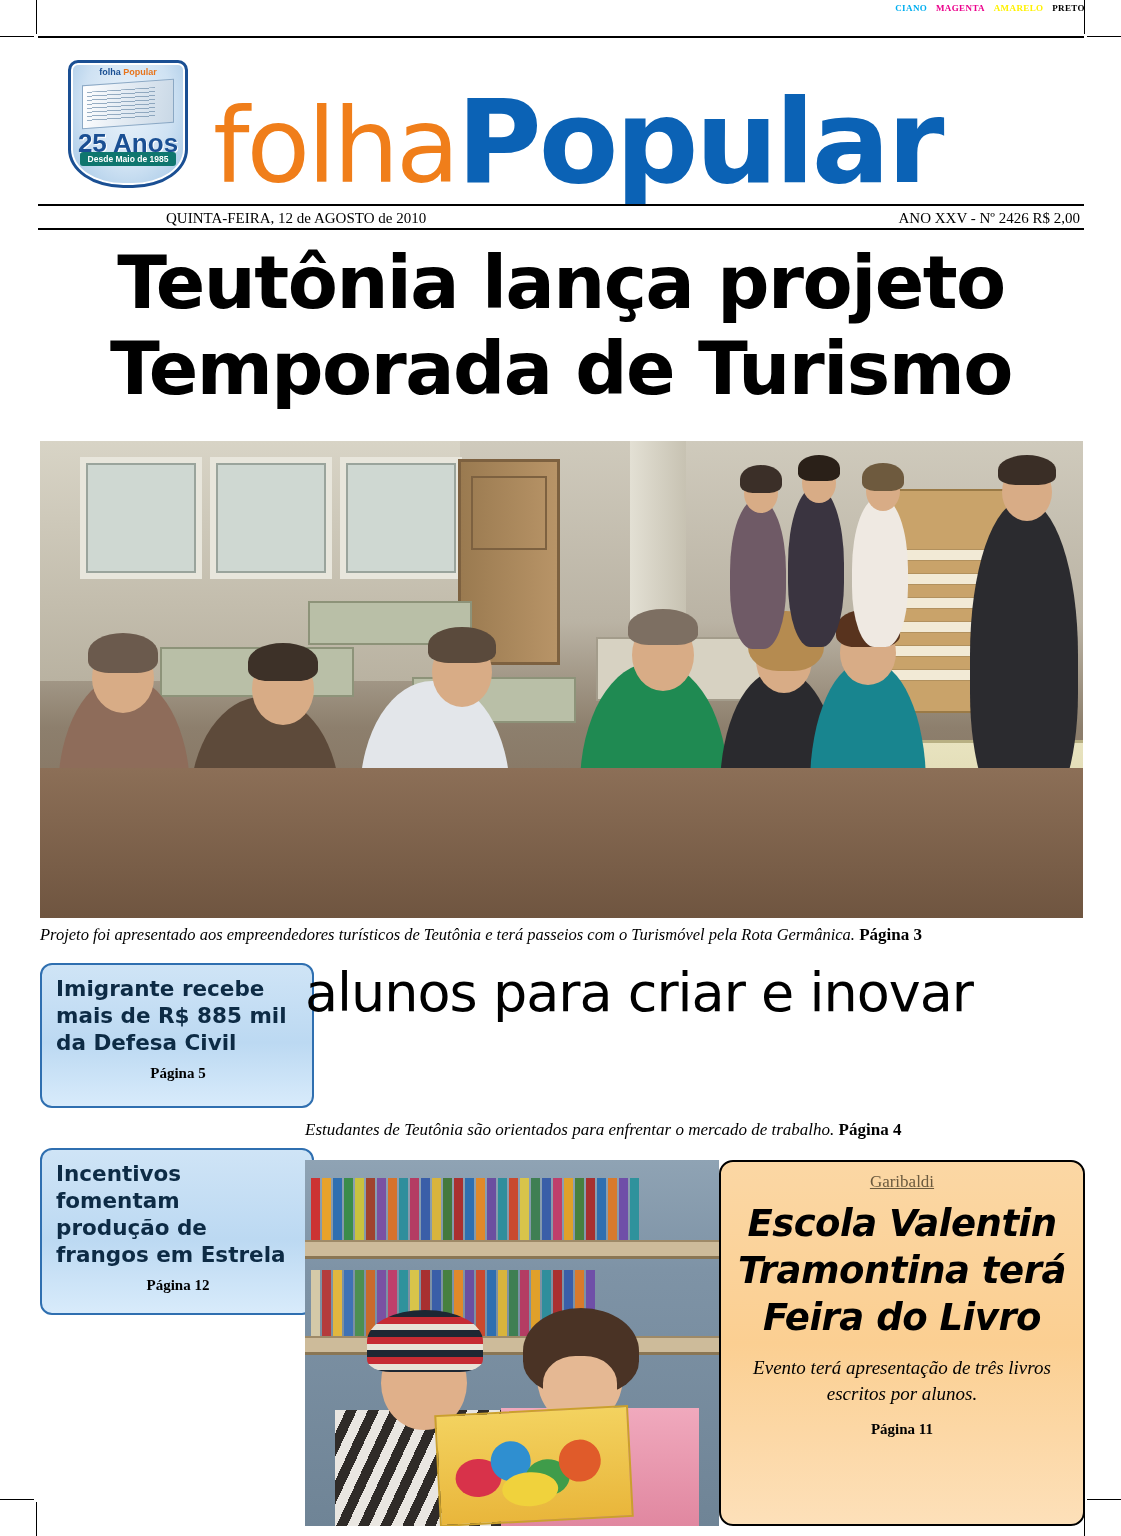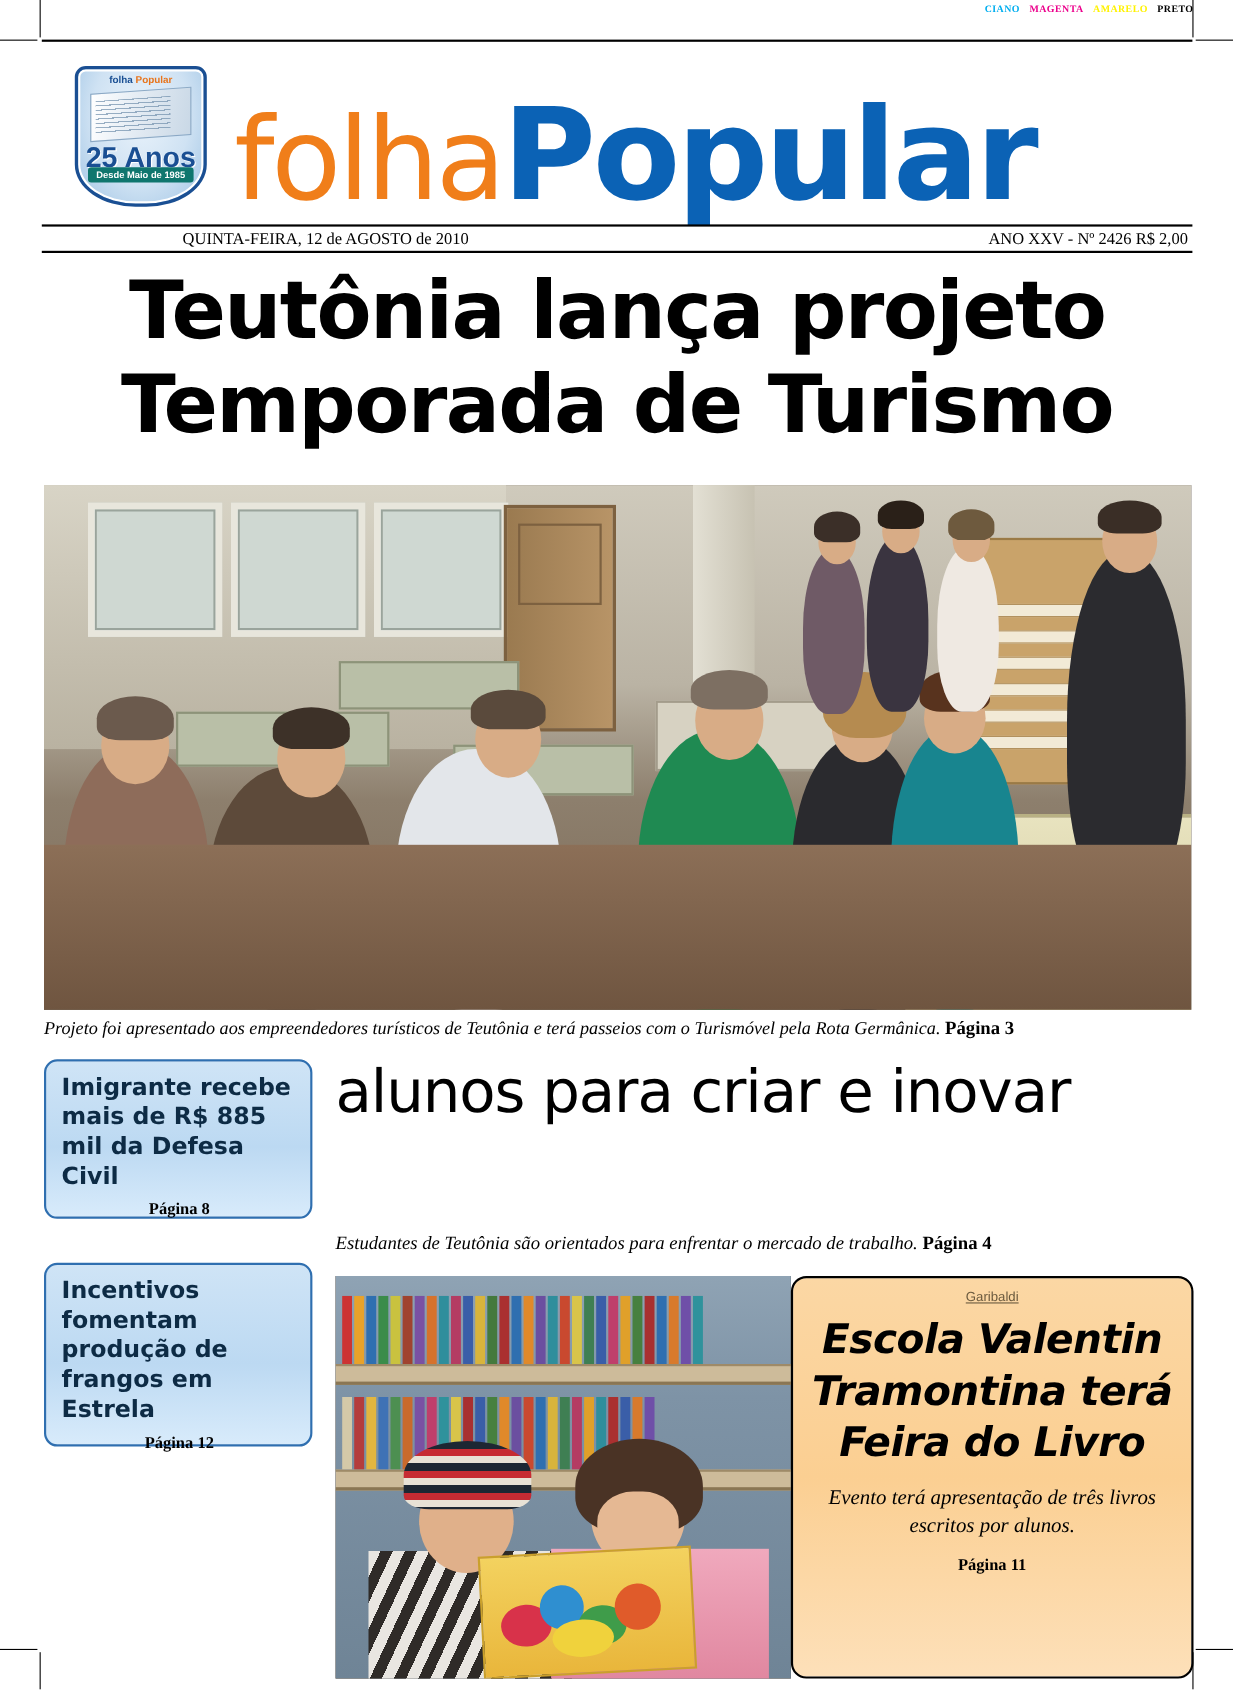--- a/index.html
+++ b/index.html
@@ -262,21 +262,21 @@
   .photo-caption .pag {
     font-style: normal;
     font-weight: bold;
     font-size: 17px;
   }
 
   
   .callbox {
     position: absolute;
     left: 40px;
-    width: 244px;
+    width: 274px;
     border: 2px solid #2f6fb0;
     border-radius: 12px;
     box-sizing: border-box;
     background: linear-gradient(to bottom, #cfe4f6 0%, #bcd9f2 55%, #d8ebfb 100%);
     padding: 10px 12px 6px 14px;
     font-family: "DejaVu Sans", sans-serif;
     font-weight: bold;
     font-size: 21.5px;
     line-height: 27px;
     color: #0d2b45;
@@ -376,22 +376,22 @@
     width: 366px;
     height: 366px;
     box-sizing: border-box;
     border: 2px solid #000;
     border-radius: 14px;
     background: linear-gradient(to bottom, #fbd7a4 0%, #fbcf92 50%, #fde0b9 100%);
     padding: 10px 16px;
     text-align: center;
   }
   .orangebox .kicker {
-    font-family: Liberation Sans, sans-serif;
-    font-size: 12px;
+    font-family: Liberation Serif, serif;
+    font-size: 17px;
     color: #6b5a3e;
     text-decoration: underline;
     margin-bottom: 8px;
   }
   .orangebox .title {
     font-family: "DejaVu Sans", sans-serif;
     font-style: italic;
     font-weight: bold;
     font-size: 37px;
     line-height: 47px;
@@ -529,21 +529,21 @@
     <div class="floor"></div>
   </div>
 
   <div class="photo-caption">
     <span>Projeto foi apresentado aos empreendedores turísticos de Teutônia e terá passeios com o Turismóvel pela Rota Germânica.</span>
     <span class="pag">Página 3</span>
   </div>
 
   <div class="callbox" id="callbox-1">
     <span>Imigrante recebe mais de  R$ 885 mil da Defesa Civil</span>
-    <span class="pagina">Página 8</span>
+    <span class="pagina">Página 5</span>
   </div>
 
   <div class="callbox" id="callbox-2">
     <span>Incentivos fomentam produção de frangos em Estrela</span>
     <span class="pagina">Página 12</span>
   </div>
 
 
   <div class="second-headline">
     <div>alunos para criar e inovar</div>

